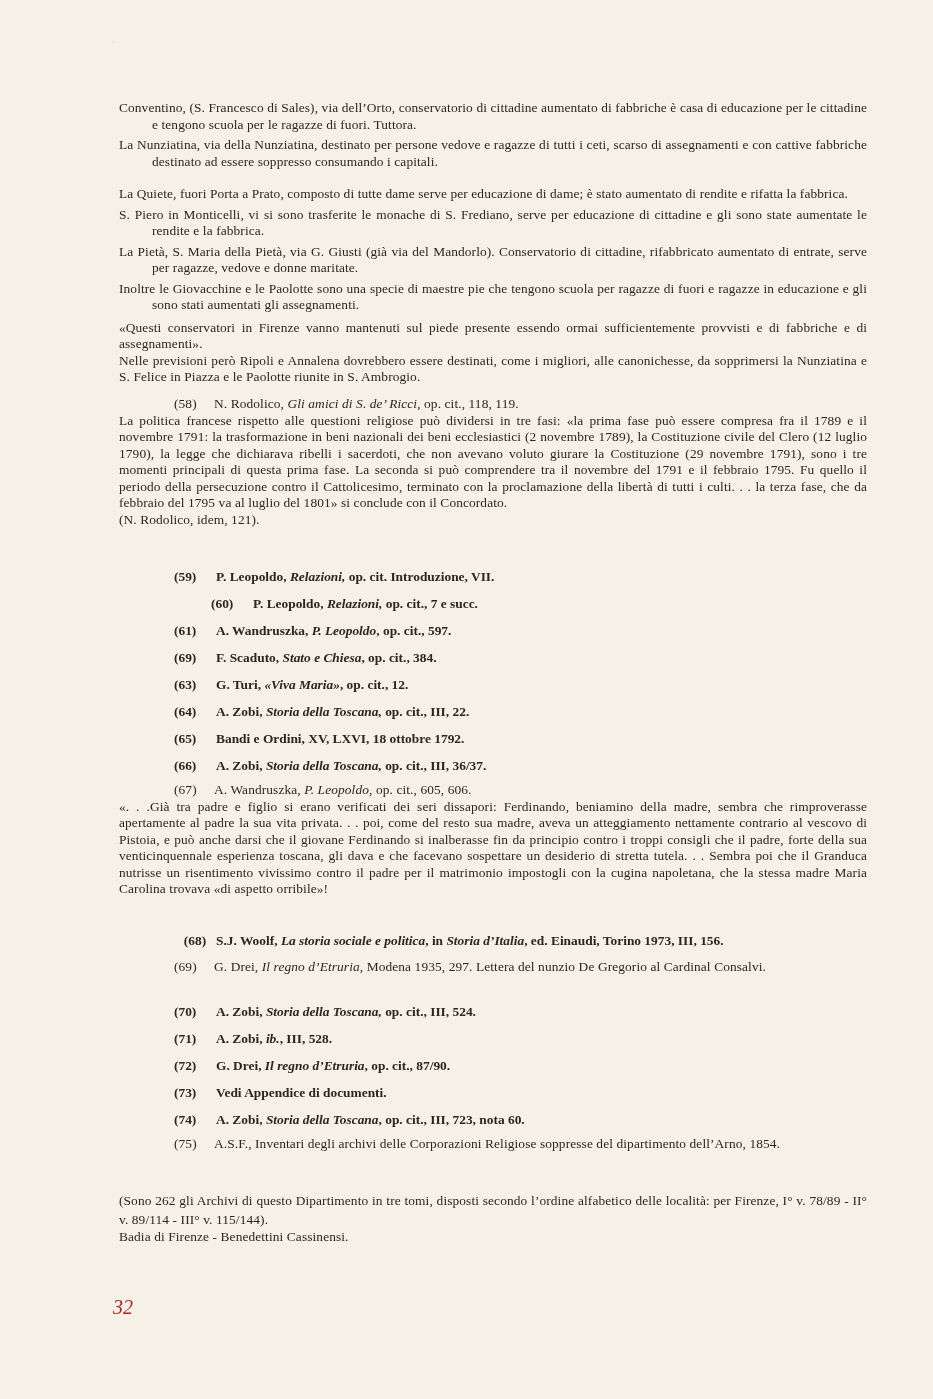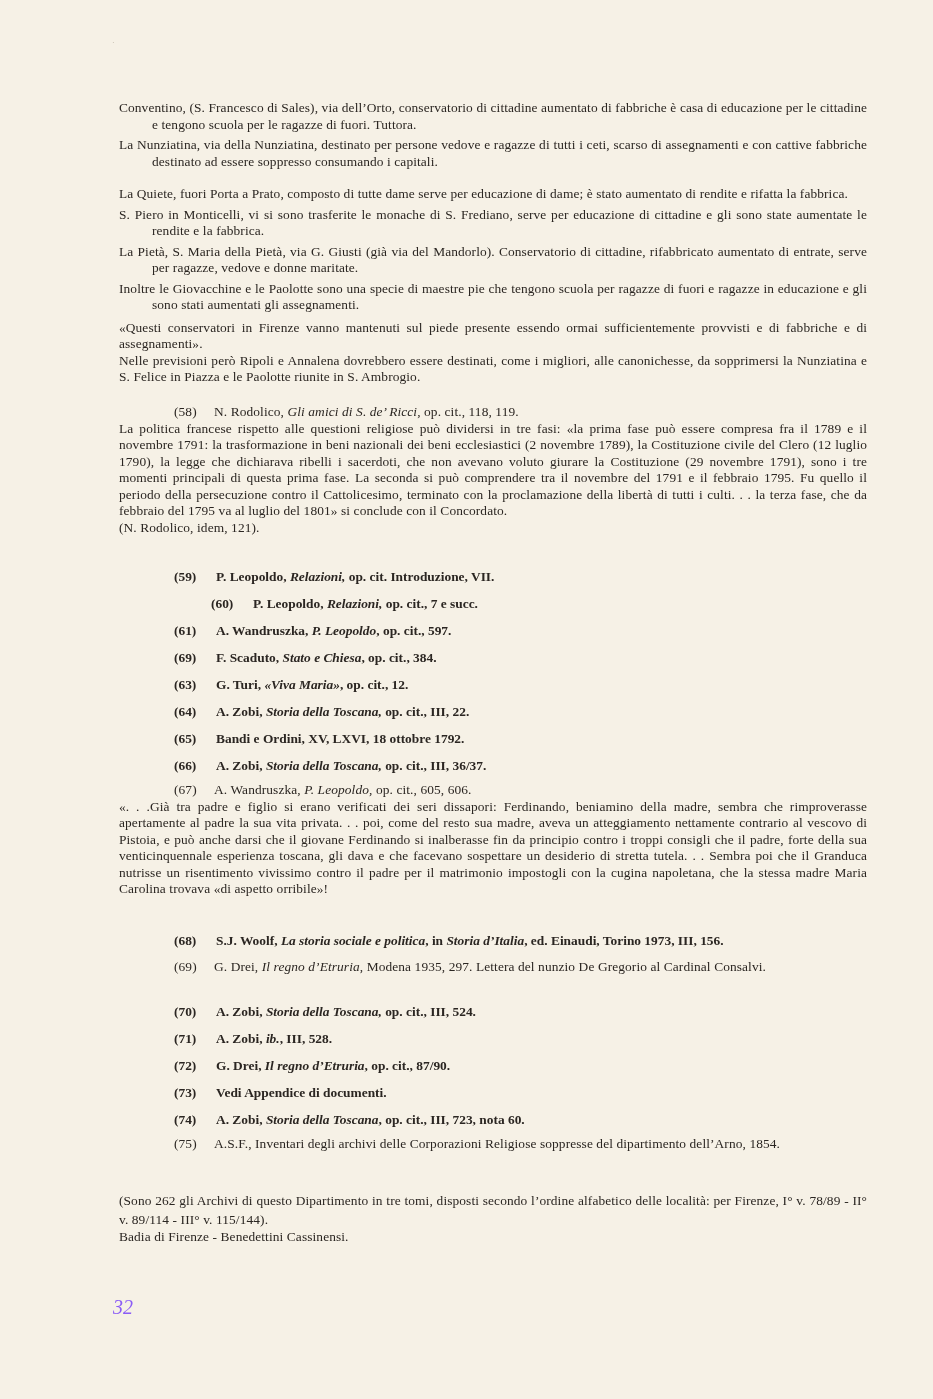--- a/index.html
+++ b/index.html
@@ -13,40 +13,40 @@
   .page { position:absolute; left:0; top:0; width:933px; height:1399px; }
   .smudge { position:absolute; left:112px; top:38px; width:10px; height:6px; color:#b9b0a2; font-size:8px; }
   .text-block { position:absolute; left:119px; width:748px; font-size:13.4px; letter-spacing:0.1px; }
   .p { margin:0; line-height:16.5px; text-align:justify; }
   .hang { padding-left:33px; text-indent:-33px; }
   .fn { margin:0; line-height:16.5px; text-align:justify; }
   .fn .num { display:inline-block; width:40px; margin-left:55px; }
   .fn-item { position:absolute; left:174px; font-size:13.4px; white-space:nowrap;font-weight:bold; }
   .fn-item .num { display:inline-block; width:42px; }
   i { font-style:italic; }
-  .pagenum { position:absolute; left:113px; top:1296px; font-size:20px; font-style:italic; color:#8b5cf6; }
+  .pagenum { position:absolute; left:113px; top:1296px; font-size:20px; font-style:italic; color:#b91c1c; }
 </style>
 </head>
 <body>
 
 <div class="page">
   <div class="smudge">·</div>
 
   <div class="text-block" style="top:100px;">
     <p class="p hang">Conventino, (S. Francesco di Sales), via dell’Orto, conservatorio di cittadine aumentato di fabbriche è casa di educazione per le cittadine e tengono scuola per le ragazze di fuori. Tuttora.</p>
     <p class="p hang" style="margin-top:4px;">La Nunziatina, via della Nunziatina, destinato per persone vedove e ragazze di tutti i ceti, scarso di assegnamenti e con cattive fabbriche destinato ad essere soppresso consumando i capitali.</p>
     <p class="p hang" style="margin-top:16px;">La Quiete, fuori Porta a Prato, composto di tutte dame serve per educazione di dame; è stato aumentato di rendite e rifatta la fabbrica.</p>
     <p class="p hang" style="margin-top:4px;">S. Piero in Monticelli, vi si sono trasferite le monache di S. Frediano, serve per educazione di cittadine e gli sono state aumentate le rendite e la fabbrica.</p>
     <p class="p hang" style="margin-top:4px;">La Pietà, S. Maria della Pietà, via G. Giusti (già via del Mandorlo). Conservatorio di cittadine, rifabbricato aumentato di entrate, serve per ragazze, vedove e donne maritate.</p>
     <p class="p hang" style="margin-top:4px;">Inoltre le Giovacchine e le Paolotte sono una specie di maestre pie che tengono scuola per ragazze di fuori e ragazze in educazione e gli sono stati aumentati gli assegnamenti.</p>
     <p class="p" style="margin-top:6px;">«Questi conservatori in Firenze vanno mantenuti sul piede presente essendo ormai sufficientemente provvisti e di fabbriche e di assegnamenti».</p>
     <p class="p">Nelle previsioni però Ripoli e Annalena dovrebbero essere destinati, come i migliori, alle canonichesse, da sopprimersi la Nunziatina e S. Felice in Piazza e le Paolotte riunite in S. Ambrogio.</p>
   </div>
 
-  <div class="text-block" style="top:396px;margin-top:8px;">
+  <div class="text-block" style="top:396px;">
     <p class="fn">
       <span class="num">(58)</span><span>N. Rodolico,</span> <i>Gli amici di S. de’ Ricci</i><span>, op. cit., 118, 119.</span>
     </p>
     <p class="p">La politica francese rispetto alle questioni religiose può dividersi in tre fasi: «la prima fase può essere compresa fra il 1789 e il novembre 1791: la trasformazione in beni nazionali dei beni ecclesiastici (2 novembre 1789), la Costituzione civile del Clero (12 luglio 1790), la legge che dichiarava ribelli i sacerdoti, che non avevano voluto giurare la Costituzione (29 novembre 1791), sono i tre momenti principali di questa prima fase. La seconda si può comprendere tra il novembre del 1791 e il febbraio 1795. Fu quello il periodo della persecuzione contro il Cattolicesimo, terminato con la proclamazione della libertà di tutti i culti. . . la terza fase, che da febbraio del 1795 va al luglio del 1801» si conclude con il Concordato.</p>
     <p class="p">(N. Rodolico, idem, 121).</p>
   </div>
 
   <div class="fn-item" style="top:569px;">
     <span class="num">(59)</span><span>P. Leopoldo,</span> <i>Relazioni,</i><span> op. cit. Introduzione, VII.</span>
   </div>
@@ -72,21 +72,21 @@
     <span class="num">(66)</span><span>A. Zobi,</span> <i>Storia della Toscana,</i><span> op. cit., III, 36/37.</span>
   </div>
 
   <div class="text-block" style="top:782px;">
     <p class="fn">
       <span class="num">(67)</span><span>A. Wandruszka,</span> <i>P. Leopoldo</i><span>, op. cit., 605, 606.</span>
     </p>
     <p class="p">«. . .Già tra padre e figlio si erano verificati dei seri dissapori: Ferdinando, beniamino della madre, sembra che rimproverasse apertamente al padre la sua vita privata. . . poi, come del resto sua madre, aveva un atteggiamento nettamente contrario al vescovo di Pistoia, e può anche darsi che il giovane Ferdinando si inalberasse fin da principio contro i troppi consigli che il padre, forte della sua venticinquennale esperienza toscana, gli dava e che facevano sospettare un desiderio di stretta tutela. . . Sembra poi che il Granduca nutrisse un risentimento vivissimo contro il padre per il matrimonio impostogli con la cugina napoletana, che la stessa madre Maria Carolina trovava «di aspetto orribile»!</p>
   </div>
 
-  <div class="fn-item" style="top:933px;">
+  <div class="fn-item" style="top:933px;text-align:center;">
     <span class="num">(68)</span><span>S.J. Woolf,</span> <i>La storia sociale e politica</i><span>, in </span><i>Storia d’Italia</i><span>, ed. Einaudi, Torino 1973, III, 156.</span>
   </div>
 
   <div class="text-block" style="top:959px;">
     <p class="fn">
       <span class="num">(69)</span><span>G. Drei,</span> <i>Il regno d’Etruria</i><span>, Modena 1935, 297. Lettera del nunzio De Gregorio al Cardinal Consalvi.</span>
     </p>
   </div>
 
   <div class="fn-item" style="top:1004px;">

